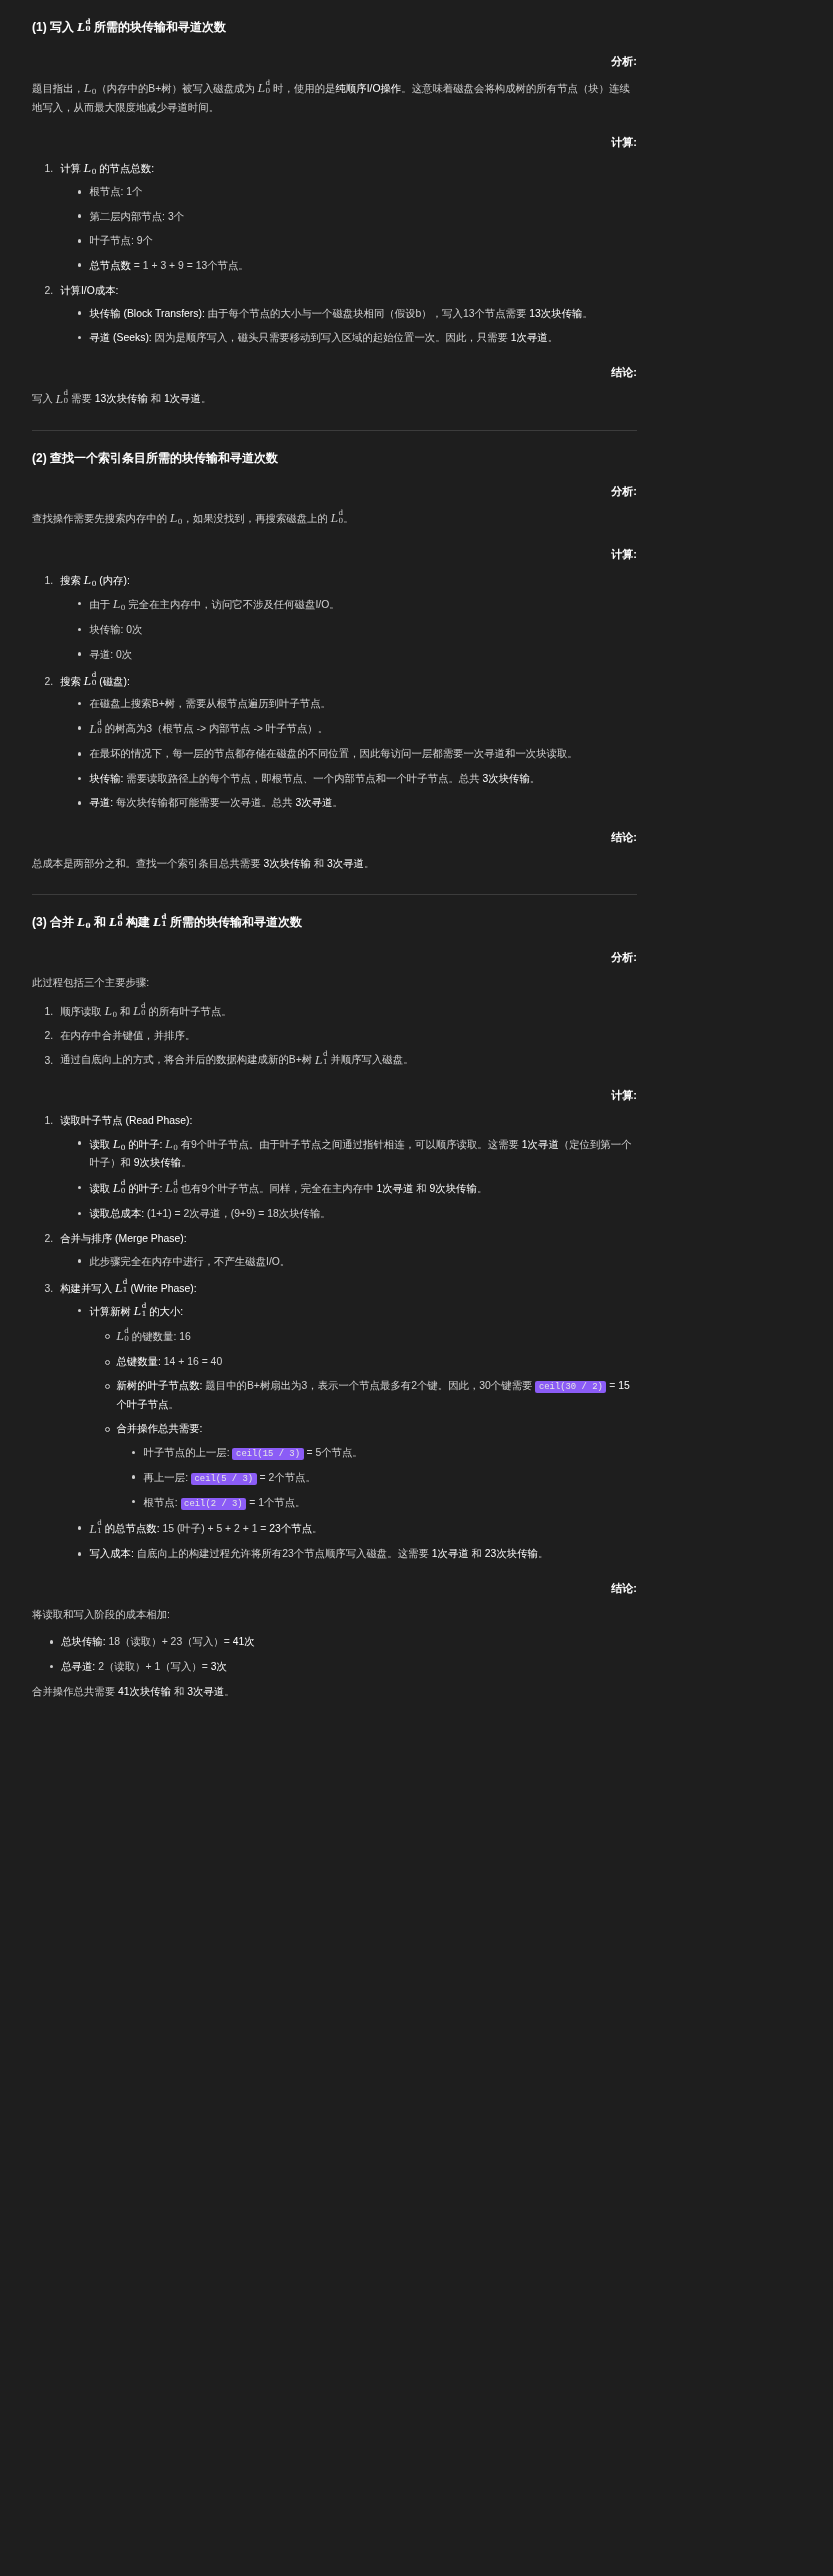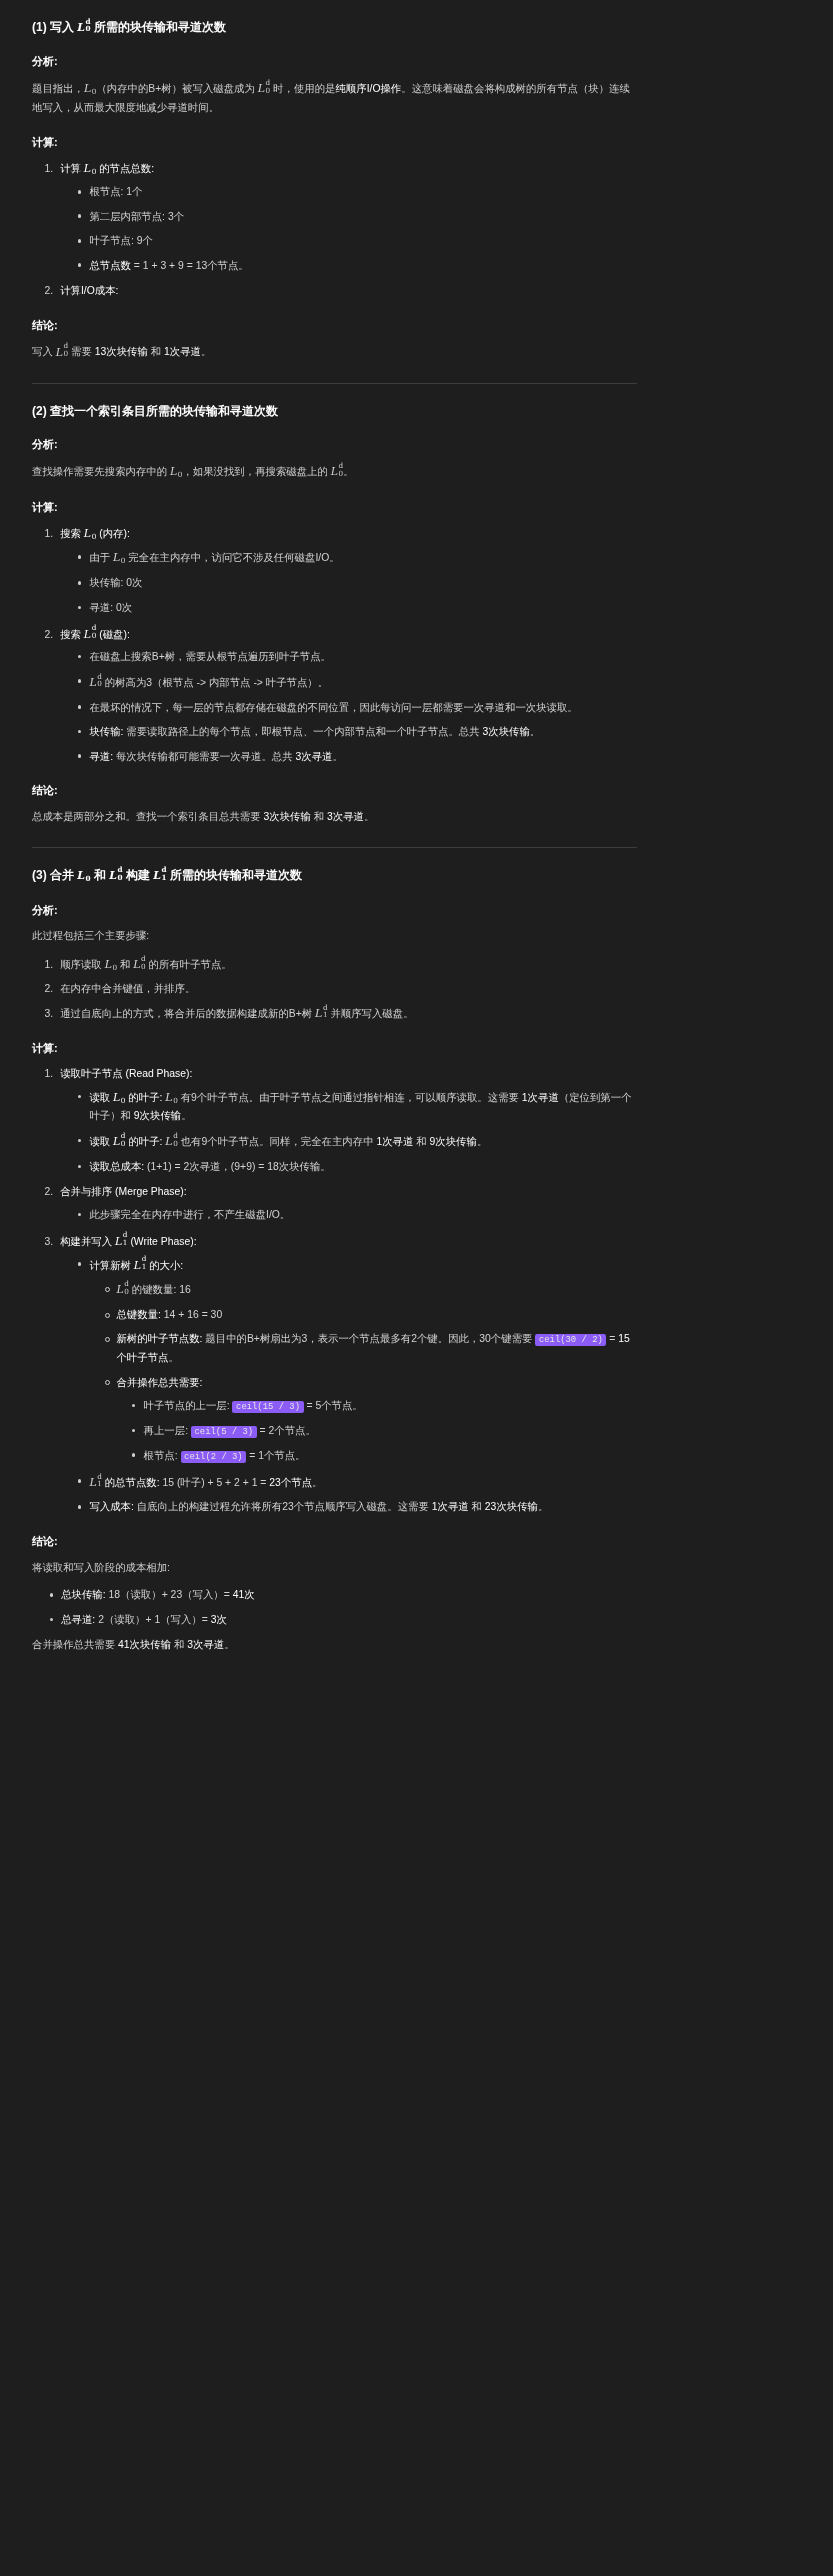--- a/index.html
+++ b/index.html
@@ -21,20 +21,21 @@
     font-weight:bold;
     color:#ffffff;
     margin:0 0 13.5px 0;
     line-height:1.5;
   }
   h4.sub{
     font-size:11px;
     font-weight:bold;
     color:#ffffff;
     margin:15.6px 0 7.3px 0;
+    text-align:right;
   }
   p.para{
     margin:0 0 9.4px 0;
     color:#d0d0d0;
   }
   ol.num{
     margin:3.1px 0 9.4px 0;
     padding-left:24px;
   }
   ol.num > li{
@@ -133,20 +134,24 @@
       <b><span>计算 </span><span class="math">L<span class="sub">0</span></span><span> 的节点总数:</span></b>
       <ul class="bul">
         <li><span>根节点: 1个</span></li>
         <li><span>第二层内部节点: 3个</span></li>
         <li><span>叶子节点: 9个</span></li>
         <li><b>总节点数</b><span> = 1 + 3 + 9 = 13个节点。</span></li>
       </ul>
     </li>
     <li>
       <b>计算I/O成本:</b>
+      <ul class="bul">
+        <li><b>块传输 (Block Transfers):</b><span> 由于每个节点的大小与一个磁盘块相同（假设b），写入13个节点需要 </span><b>13次块传输</b><span>。</span></li>
+        <li><b>寻道 (Seeks):</b><span> 因为是顺序写入，磁头只需要移动到写入区域的起始位置一次。因此，只需要 </span><b>1次寻道</b><span>。</span></li>
+      </ul>
     </li>
   </ol>
 
   <h4 class="sub">结论:</h4>
   <p class="para conc">
     <span>写入 </span><span class="math">L<span class="supsub"><i>d</i><i class="s">0</i></span></span><span> 需要 </span><b>13次块传输</b><span> 和 </span><b>1次寻道</b><span>。</span>
   </p>
 
   <hr class="div">
 
@@ -220,21 +225,21 @@
       </ul>
     </li>
 
     <li>
       <b><span>构建并写入 </span><span class="math">L<span class="supsub"><i>d</i><i class="s">1</i></span></span><span> (Write Phase):</span></b>
       <ul class="bul">
         <li>
           <b><span>计算新树 </span><span class="math">L<span class="supsub"><i>d</i><i class="s">1</i></span></span><span> 的大小:</span></b>
           <ul class="bul">
             <li><span class="math">L<span class="supsub"><i>d</i><i class="s">0</i></span></span><span> 的键数量: 16</span></li>
-            <li><b>总键数量:</b><span> 14 + 16 = 30</span></li>
+            <li><b>总键数量:</b><span> 14 + 16 = 40</span></li>
             <li><b>新树的叶子节点数:</b><span> 题目中的B+树扇出为3，表示一个节点最多有2个键。因此，30个键需要 </span><code>ceil(30 / 2)</code><span> = </span><b>15个叶子节点</b><span>。</span></li>
             <li><b>合并操作总共需要:</b>
               <ul class="bul">
                 <li><span>叶子节点的上一层: </span><code>ceil(15 / 3)</code><span> = 5个节点。</span></li>
                 <li><span>再上一层: </span><code>ceil(5 / 3)</code><span> = 2个节点。</span></li>
                 <li><span>根节点: </span><code>ceil(2 / 3)</code><span> = 1个节点。</span></li>
               </ul>
             </li>
           </ul>
         </li>

